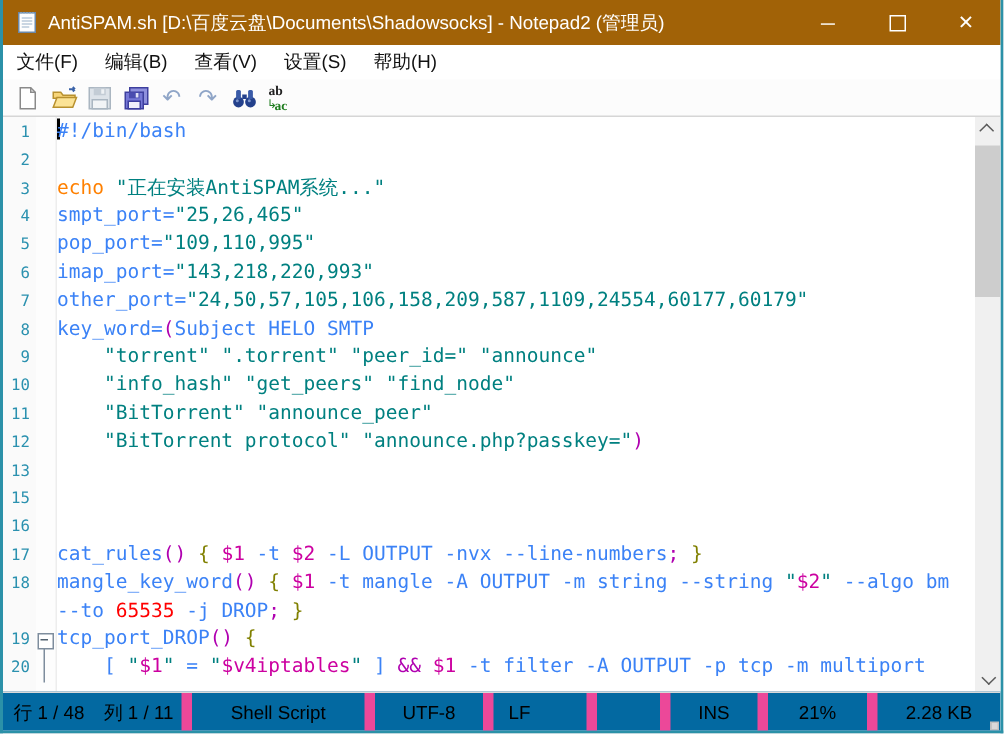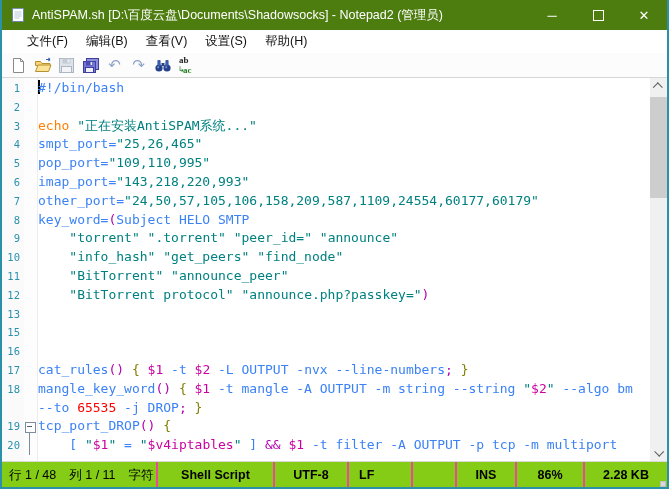--- a/index.html
+++ b/index.html
@@ -2,28 +2,28 @@
 <html><head>
 <meta charset="utf-8">
 <style>
   html,body{margin:0;padding:0;background:#e8e8e8;}
   .window{
     width:669px;height:489px;box-sizing:border-box;position:relative;
     border-left:2px solid #2b91a8;border-right:2px solid #2b91a8;border-bottom:2px solid #2b91a8;
     background:#fff;font-family:"Liberation Sans","DejaVu Sans",sans-serif;overflow:hidden;
   }
   
-  .titlebar{height:30px;background:#4d7c0f;display:flex;align-items:center;color:#fff;}
+  .titlebar{height:30px;background:#a16207;display:flex;align-items:center;color:#fff;}
   .app-icon{width:16px;height:16px;margin:0 6px 0 8px;flex:0 0 auto;}
   .title-text{font-size:12.5px;white-space:nowrap;overflow:hidden;flex:1 1 auto;}
   .win-btns{display:flex;height:30px;flex:0 0 auto;}
   .win-btn{width:46px;height:30px;display:flex;align-items:center;justify-content:center;font-size:13px;color:#fff;cursor:default;}
   .glyph-max{width:9px;height:9px;border:1px solid #fff;display:inline-block;}
   
-  .menubar{height:23px;background:#ffffff;display:flex;align-items:center;padding-left:0;font-size:12.5px;color:#111;margin-left:16px;}
+  .menubar{height:23px;background:#ffffff;display:flex;align-items:center;padding-left:0;font-size:12.5px;color:#111;}
   .menu-item{padding:2px 9px;white-space:nowrap;}
   
   .toolbar{height:24px;background:#fcfcfc;border-bottom:1px solid #d6d6d6;display:flex;align-items:center;padding-left:5px;}
   .tool-btn{width:23px;height:21px;display:flex;align-items:center;justify-content:center;margin-right:1px;}
   .tool-btn svg{display:block;}
   .u-arrow{font-size:15px;line-height:15px;color:#8fa5c7;font-family:"DejaVu Sans",sans-serif;}
   .repl{position:relative;width:17px;height:16px;font-family:Liberation Serif, serif;}
   .repl .ab{position:absolute;top:-2px;left:1px;font-size:9px;font-weight:bold;color:#222;}
   .repl .ac{position:absolute;bottom:-2px;left:5px;font-size:9px;font-weight:bold;color:#1e7d1e;margin-top:16px;}
   .repl .arr{position:absolute;bottom:-1px;left:0;font-size:8px;color:#1e7d1e;}
@@ -52,26 +52,26 @@
   .tk-br{color:#808000}
   
   .vscroll{position:absolute;right:0;top:0;bottom:0;width:17px;background:#f0f0f0;}
   .sb-arrow{position:absolute;left:0;width:17px;height:17px;display:flex;align-items:center;justify-content:center;}
   .sb-up{top:0;} .sb-down{bottom:0;}
   .chev{width:6px;height:6px;border-left:1.6px solid #5a5a5a;border-top:1.6px solid #5a5a5a;}
   .chev.up{transform:rotate(45deg) translateY(1px);}
   .chev.down{transform:rotate(225deg) translateY(1px);}
   .sb-thumb{position:absolute;left:0;width:17px;top:19px;height:101px;background:#cdcdcd;}
   
-  .statusbar{height:26px;background:#84cc16;border-top:1px solid #d9d9d9;display:flex;align-items:stretch;
+  .statusbar{height:26px;background:#0369a1;border-top:1px solid #d9d9d9;display:flex;align-items:stretch;
              font-size:12.5px;color:#000;position:relative;}
   .st-left{flex:1 1 auto;display:flex;align-items:center;padding-left:7px;white-space:nowrap;overflow:hidden;}
   .st-count{margin-right:13px;white-space:nowrap;}
-  .st-cell{flex:0 0 auto;display:flex;align-items:center;justify-content:center;border-left:2px solid #ec4899;
-           padding:0 10px;white-space:nowrap;font-weight:bold;}
+  .st-cell{flex:0 0 auto;display:flex;align-items:center;justify-content:center;border-left:7px solid #ec4899;
+           padding:0 10px;white-space:nowrap;}
   .grip{position:absolute;right:2px;bottom:2px;width:4px;height:4px;
         box-shadow:0 0 0 1px #bfbfbf, -5px 0 0 0 #d9d9d9 inset;background:#c9c9c9;}
 </style>
 </head>
 <body>
 
 <div class="window">
 
   <div class="titlebar">
     <svg class="app-icon" viewBox="0 0 16 16">
@@ -289,18 +289,18 @@
     <div class="st-left" id="st-counts">
         <span class="st-count">行 1 / 48</span>
         <span class="st-count">列 1 / 11</span>
         <span class="st-count">字符 1 / 11</span>
       </div>
     <div class="st-cell" style="width:95px">Shell Script</div>
     <div class="st-cell" style="width:52px">UTF-8</div>
     <div class="st-cell" style="width:42px;justify-content:flex-start">LF</div>
     <div class="st-cell" style="width:22px"></div>
     <div class="st-cell" style="width:38px">INS</div>
-    <div class="st-cell" style="width:46px">86%</div>
+    <div class="st-cell" style="width:46px">21%</div>
     <div class="st-cell" style="width:62px">2.28 KB</div>
     <div class="grip"></div>
   </div>
 
 </div>
 
 </body></html>

